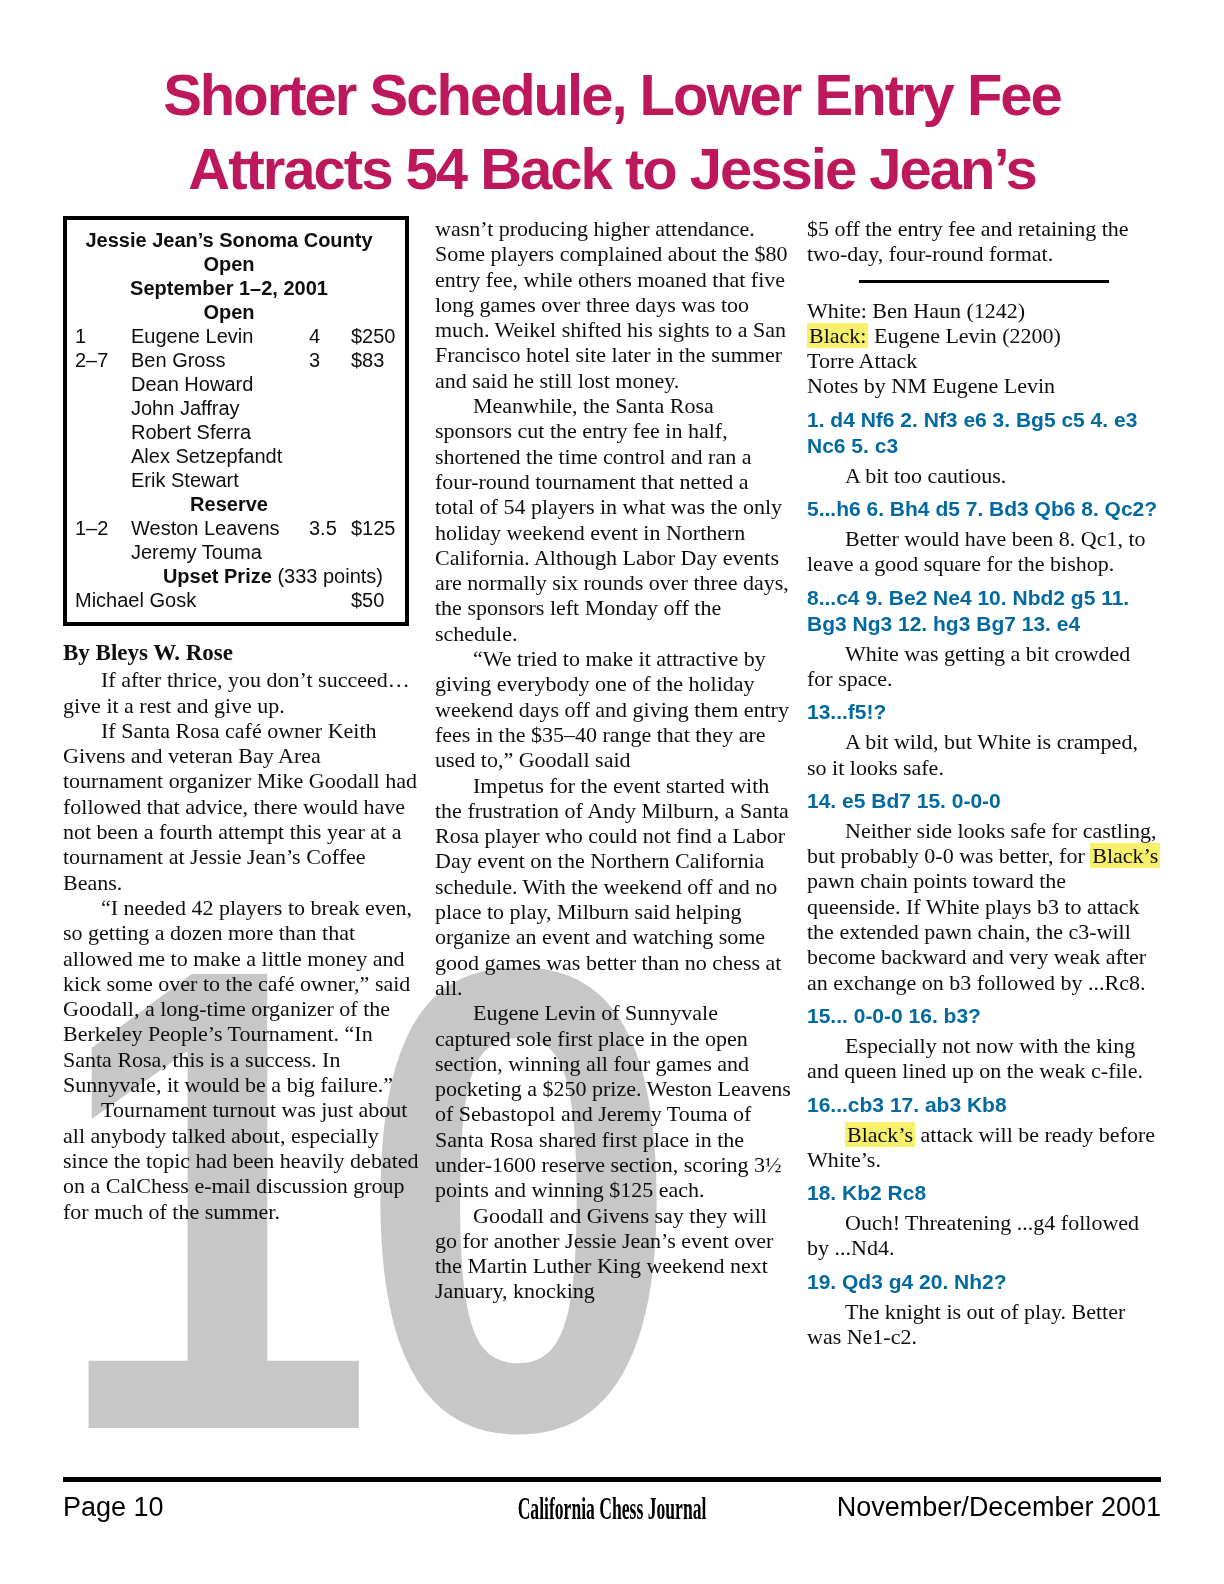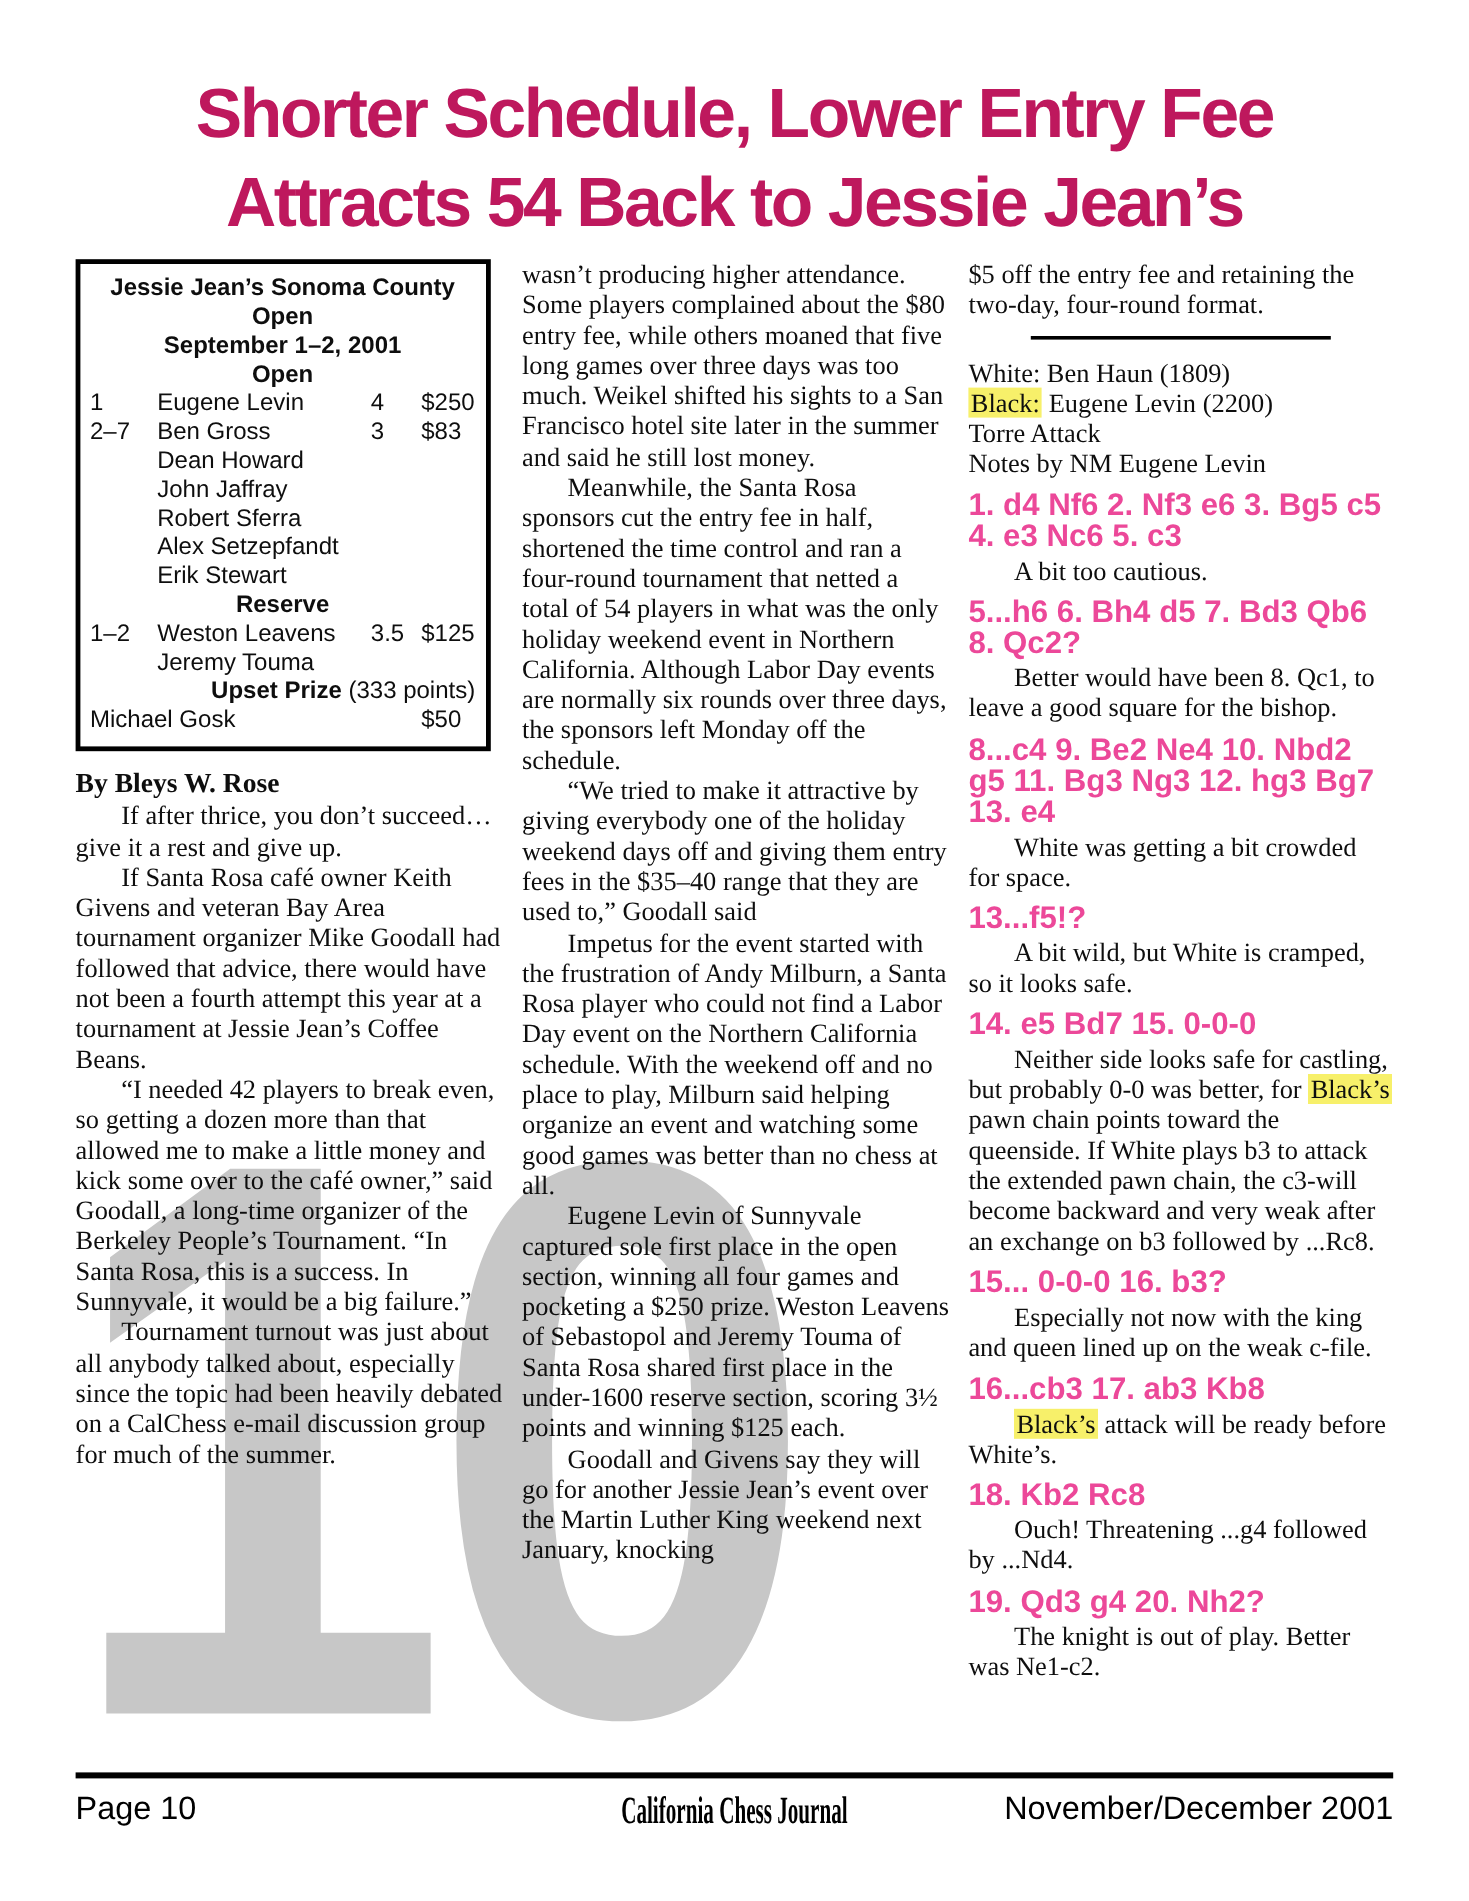--- a/index.html
+++ b/index.html
@@ -15,42 +15,42 @@
     font-size:58px; line-height:74px; letter-spacing:-2px; color:#be185d;
   }
   .columns {
     position:absolute; top:216px; left:63px; width:1098px;
     display:grid; grid-template-columns:358px 358px 354px; column-gap:14px;
     z-index:2;
   }
   .col { font-size:22px; line-height:25.3px; }
   
   .results-box {
-    width:346px; border:4px solid #000; padding:8px 9px 10px 8px;
+    width:346px; border:4px solid #000; padding:8px 22px 10px 8px;
     font-family:"Liberation Sans", sans-serif; font-size:20px; line-height:24px;
     margin-bottom:14px; background:transparent;
   }
   .tbl-title { font-weight:bold; text-align:center; }
   .tbl-section { font-weight:bold; text-align:center; }
   .tbl-row { display:grid; grid-template-columns:56px 170px 44px 1fr; }
   .tbl-row .c2 { text-align:left; padding-left:8px; }
   .tbl-row .c3 { text-align:left; padding-left:6px; }
   .tbl-row.final .c-name { grid-column:1 / span 3; }
   .tbl-upset { text-align:right; }
   .tbl-upset .b { font-weight:bold; }
   
   .byline { font-weight:bold; font-size:23px; margin-bottom:2px; }
   p.body-p { text-indent:38px; }
   p.body-p.noindent { text-indent:0; }
   
   .col3-rule { width:250px; height:3px; background:#000; margin:13px auto 15px auto; }
   .game-header-line { text-indent:0; }
   p.moves {
     font-family:"Liberation Sans", sans-serif; font-weight:bold;
-    font-size:26px; line-height:26px; margin:8px 0 4px 0; text-indent:0; color:#ec4899;
+    font-size:21px; line-height:26px; margin:8px 0 4px 0; text-indent:0; color:#0369a1;
   }
   p.note { text-indent:38px; margin:0; }
   .hl { background:var(--hl,#f7f06a); padding:0 2px; }
   
   .watermark {
     position:absolute; left:52px; top:870px; z-index:1;
     font-family:"Liberation Sans", sans-serif; font-weight:bold;
     font-size:660px; line-height:1; letter-spacing:-20px;
     color:var(--wm,#c7c7c7); transform:scaleX(0.88); transform-origin:left top;
     user-select:none;
@@ -165,21 +165,21 @@
         <p class="body-p">Impetus for the event started with the frustration of Andy Milburn, a Santa Rosa player who could not find a Labor Day event on the Northern California schedule. With the weekend off and no place to play, Milburn said helping organize an event and watching some good games was better than no chess at all.</p>
         <p class="body-p">Eugene Levin of Sunnyvale captured sole first place in the open section, winning all four games and pocketing a $250 prize. Weston Leavens of Sebastopol and Jeremy Touma of Santa Rosa shared first place in the under-1600 reserve section, scoring 3½ points and winning $125 each.</p>
         <p class="body-p">Goodall and Givens say they will go for another Jessie Jean’s event over the Martin Luther King weekend next January, knocking</p>
       </div>
   </div>
 
   <div class="col">
     <p class="body-p noindent">$5 off the entry fee and retaining the two-day, four-round format.</p>
     <div class="col3-rule"></div>
     <div id="game-header">
-        <div class="game-header-line"><span>White: Ben Haun (1809)</span></div>
+        <div class="game-header-line"><span>White: Ben Haun (1242)</span></div>
         <div class="game-header-line"><span class="hl">Black:</span><span> Eugene Levin (2200)</span></div>
         <div class="game-header-line"><span>Torre Attack</span></div>
         <div class="game-header-line"><span>Notes by NM Eugene Levin</span></div>
       </div>
     <div id="annotations">
         <p class="moves">1. d4 Nf6 2. Nf3 e6 3. Bg5 c5 4. e3 Nc6 5. c3</p>
         <p class="note"><span>A bit too cautious.</span></p>
         <p class="moves">5...h6 6. Bh4 d5 7. Bd3 Qb6 8. Qc2?</p>
         <p class="note"><span>Better would have been 8. Qc1, to leave a good square for the bishop.</span></p>
         <p class="moves">8...c4 9. Be2 Ne4 10. Nbd2 g5 11. Bg3 Ng3 12. hg3 Bg7 13. e4</p>

